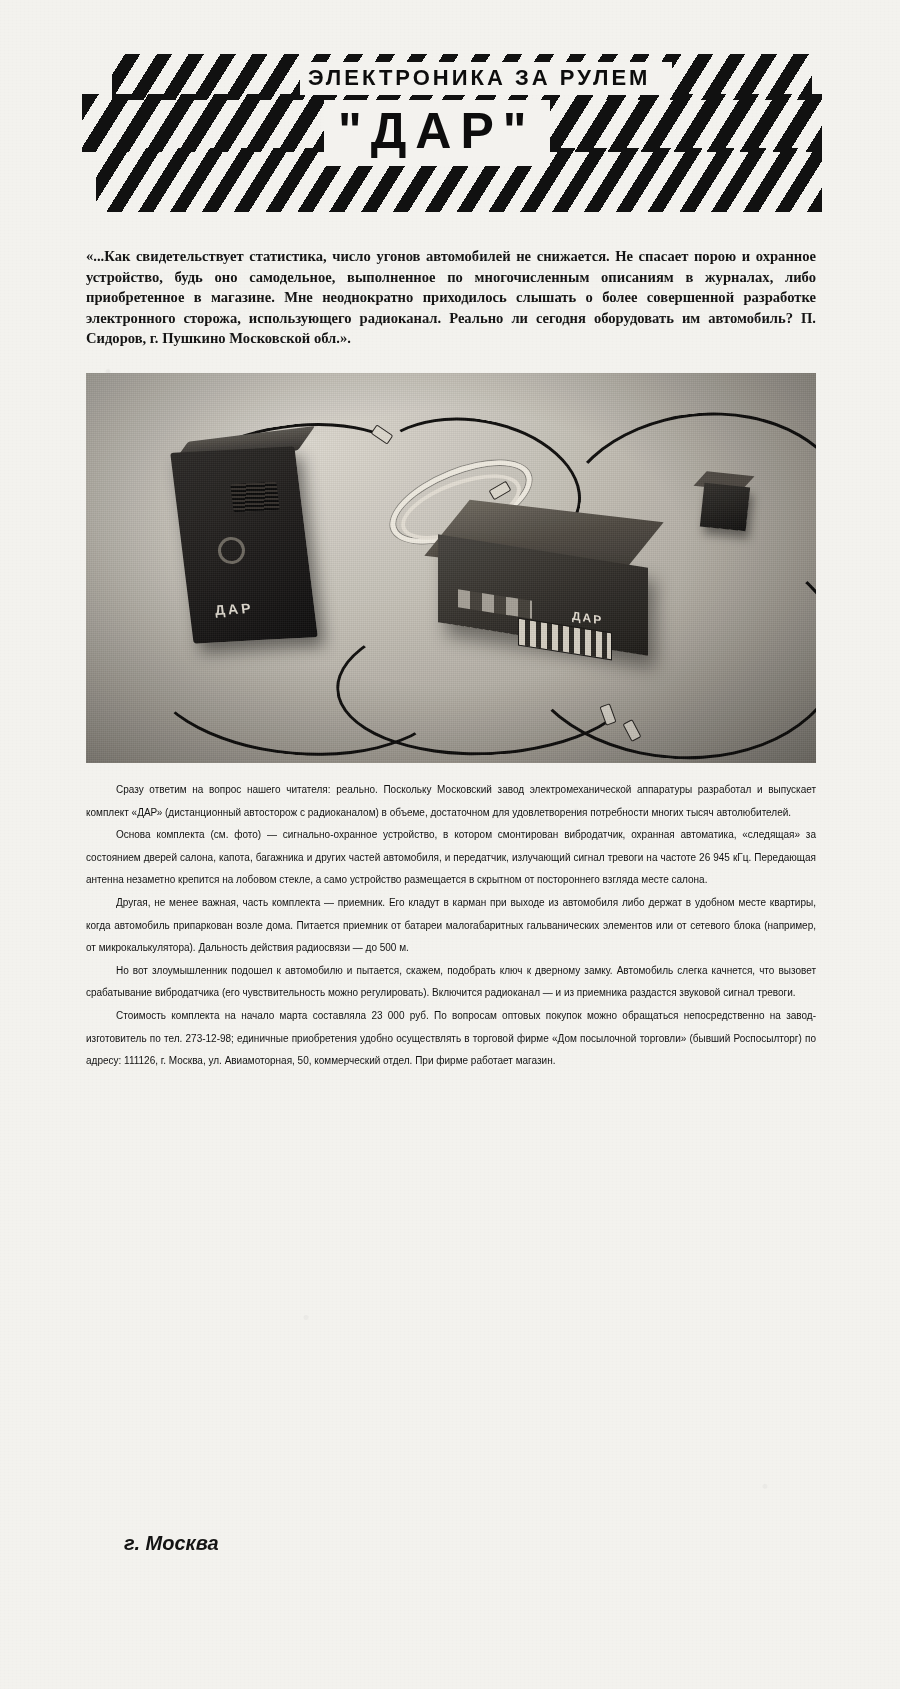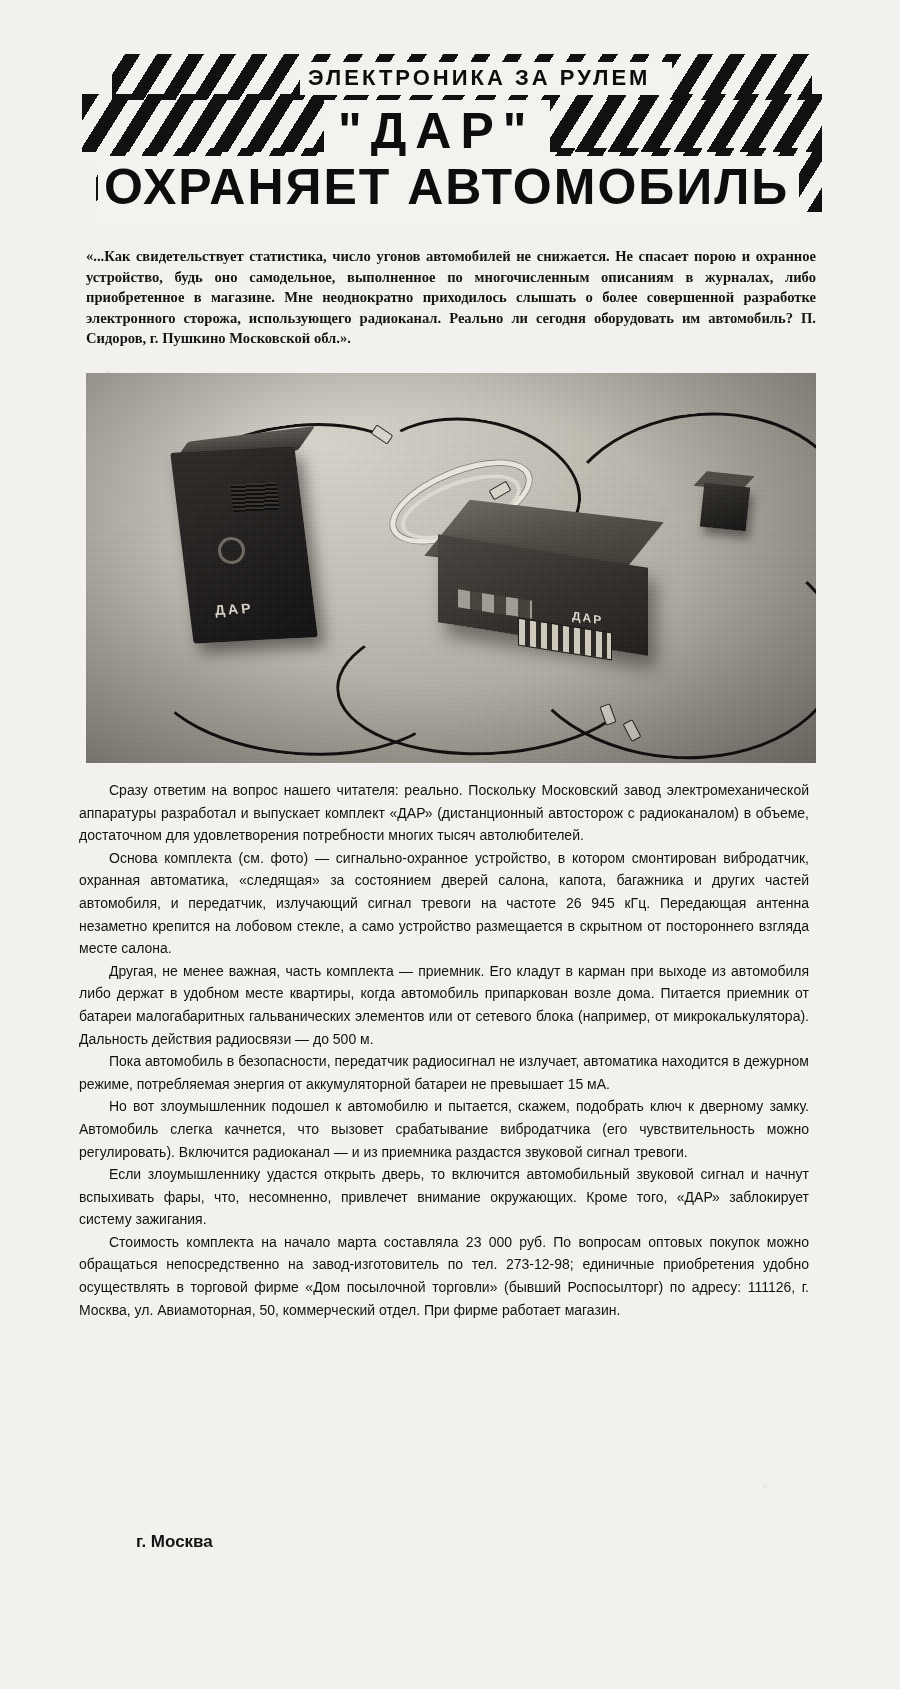--- a/index.html
+++ b/index.html
@@ -286,25 +286,25 @@
     border-radius: 2px;
   }
   .p1 { left: 286px; top: 56px; transform: rotate(34deg); }
   .p2 { left: 404px; top: 112px; transform: rotate(-30deg); }
   .p3 { left: 512px; top: 336px; transform: rotate(70deg); }
   .p4 { left: 536px; top: 352px; transform: rotate(62deg); }
 
   
   .body-text {
     position: absolute;
-    left: 79px;
+    left: 86px;
     top: 779px;
     width: 730px;
     font-family: "Liberation Sans", sans-serif;
-    font-size: 14px;
+    font-size: 10px;
     line-height: 22.6px;
     text-align: justify;
     color: #121212;
   }
   .body-text p {
     margin: 0;
     text-indent: 30px;
   }
   .signature {
     position: absolute;
@@ -313,41 +313,41 @@
     width: 730px;
     text-align: right;
     font-family: "Liberation Sans", sans-serif;
     font-weight: bold;
     font-size: 15.6px;
     letter-spacing: 0.6px;
     color: #111;
   }
   .city {
     position: absolute;
-    left: 136px;
+    left: 124px;
     top: 1532px;
     font-family: "Liberation Sans", sans-serif;
-    font-weight: bold;
-    font-size: 17px;
+    font-style: italic;
+    font-weight: bold;
+    font-size: 20px;
     color: #141414;
   }
 </style>
 </head>
 <body>
 
 <div class="page">
   <div class="paper-noise"></div>
 
   <div class="masthead">
     <div class="hatch-band-1"></div>
     <div class="hatch-band-2"></div>
     <div class="hatch-band-3"></div>
     <div class="kicker">ЭЛЕКТРОНИКА ЗА РУЛЕМ</div>
     <div class="title-dar">"ДАР"</div>
-    <div class="title-main">ОХРАНЯЕТ АВТОМОБИЛЬ</div>
   </div>
 
   <div class="epigraph">«...Как свидетельствует статистика, число угонов автомобилей не снижается. Не спасает порою и охранное устройство, будь оно самодельное, выполненное по многочисленным описаниям в журналах, либо приобретенное в магазине. Мне неоднократно приходилось слышать о более совершенной разработке электронного сторожа, использующего радиоканал. Реально ли сегодня оборудовать им автомобиль? П. Сидоров, г. Пушкино Московской обл.».</div>
 
   <div class="photo">
     <div class="photo-bg"></div>
 
     <div class="cable c1"></div>
     <div class="cable c3"></div>
     <div class="cable c4"></div>
@@ -379,20 +379,18 @@
     <div class="plug p4"></div>
 
     <div class="vign"></div>
     <div class="photo-grain"></div>
   </div>
 
   <div class="body-text">
     <p>Сразу ответим на вопрос нашего читателя: реально. Поскольку Московский завод электромеханической аппаратуры разработал и выпускает комплект «ДАР» (дистанционный автосторож с радиоканалом) в объеме, достаточном для удовлетворения потребности многих тысяч автолюбителей.</p>
     <p>Основа комплекта (см. фото) — сигнально-охранное устройство, в котором смонтирован вибродатчик, охранная автоматика, «следящая» за состоянием дверей салона, капота, багажника и других частей автомобиля, и передатчик, излучающий сигнал тревоги на частоте 26 945 кГц. Передающая антенна незаметно крепится на лобовом стекле, а само устройство размещается в скрытном от постороннего взгляда месте салона.</p>
     <p>Другая, не менее важная, часть комплекта — приемник. Его кладут в карман при выходе из автомобиля либо держат в удобном месте квартиры, когда автомобиль припаркован возле дома. Питается приемник от батареи малогабаритных гальванических элементов или от сетевого блока (например, от микрокалькулятора). Дальность действия радиосвязи — до 500 м.</p>
-    <p>Пока автомобиль в безопасности, передатчик радиосигнал не излучает, автоматика находится в дежурном режиме, потребляемая энергия от аккумуляторной батареи не превышает 15 мА.</p>
     <p>Но вот злоумышленник подошел к автомобилю и пытается, скажем, подобрать ключ к дверному замку. Автомобиль слегка качнется, что вызовет срабатывание вибродатчика (его чувствительность можно регулировать). Включится радиоканал — и из приемника раздастся звуковой сигнал тревоги.</p>
-    <p>Если злоумышленнику удастся открыть дверь, то включится автомобильный звуковой сигнал и начнут вспыхивать фары, что, несомненно, привлечет внимание окружающих. Кроме того, «ДАР» заблокирует систему зажигания.</p>
     <p>Стоимость комплекта на начало марта составляла 23 000 руб. По вопросам оптовых покупок можно обращаться непосредственно на завод-изготовитель по тел. 273-12-98; единичные приобретения удобно осуществлять в торговой фирме «Дом посылочной торговли» (бывший Роспосылторг) по адресу: 111126, г. Москва, ул. Авиамоторная, 50, коммерческий отдел. При фирме работает магазин.</p>
   </div>
 
   <div class="city">г. Москва</div>
 </div>
 
 </body></html>

